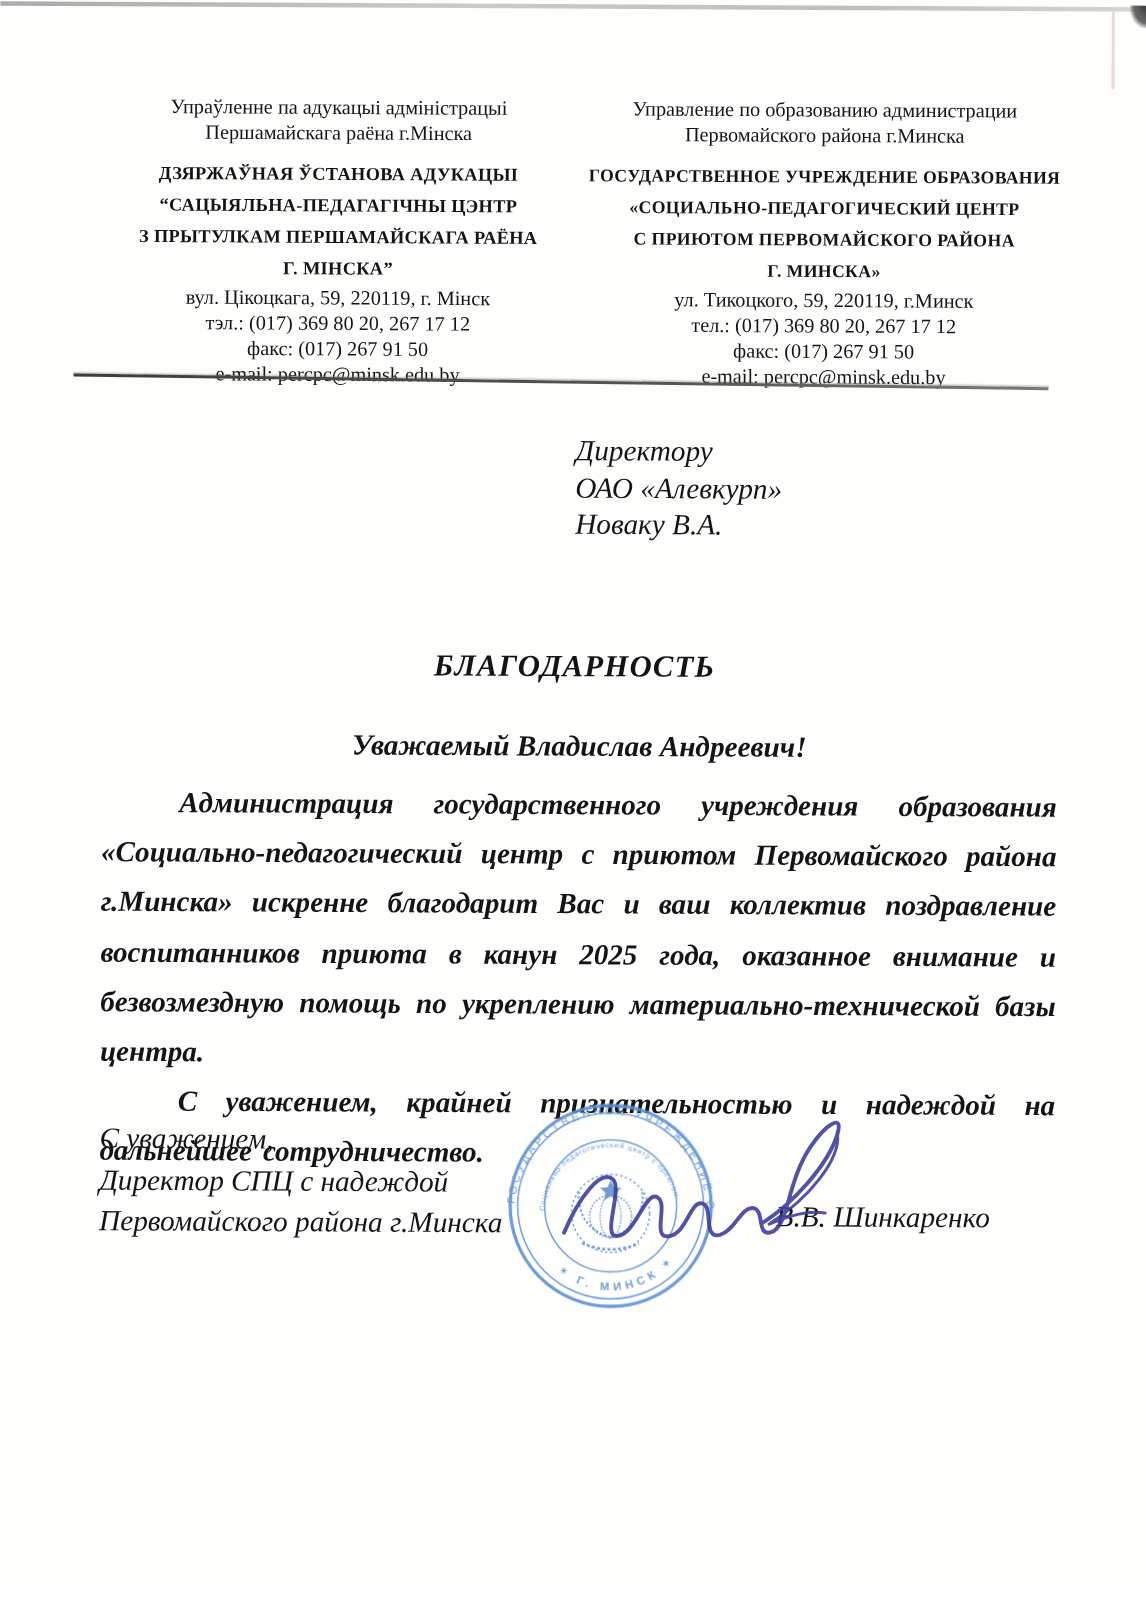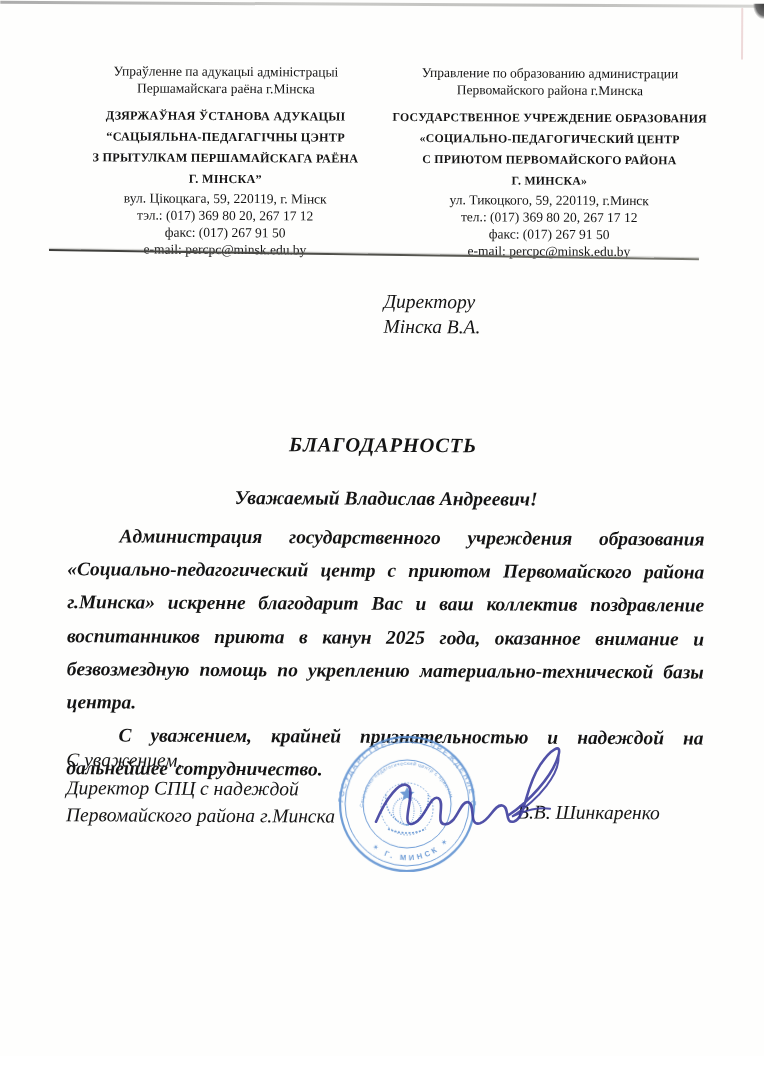--- a/index.html
+++ b/index.html
@@ -93,21 +93,22 @@
       <div class="lh-contact">ул. Тикоцкого, 59, 220119, г.Минск</div>
       <div class="lh-contact">тел.: (017) 369 80 20, 267 17 12</div>
       <div class="lh-contact">факс: (017) 267 91 50</div>
       <div class="lh-contact">e-mail: percpc@minsk.edu.by</div>
     </div>
 
     <div class="divider"></div>
 
     <div class="addressee">
       <div>Директору</div>
-      <div>Мінска В.А.</div>
+      <div>ОАО «Алевкурп»</div>
+      <div>Новаку В.А.</div>
     </div>
 
     <div class="letter-title">БЛАГОДАРНОСТЬ</div>
     <div class="salutation">Уважаемый Владислав Андреевич!</div>
     <div class="body-text">
       <p>Администрация государственного учреждения образования «Социально-педагогический центр с приютом Первомайского района г.Минска» искренне благодарит Вас и ваш коллектив поздравление воспитанников приюта в канун 2025 года, оказанное внимание и безвозмездную помощь по укреплению материально-технической базы центра.</p>
       <p>С уважением, крайней признательностью и надеждой на дальнейшее сотрудничество.</p>
     </div>
 
     <div class="closing">

